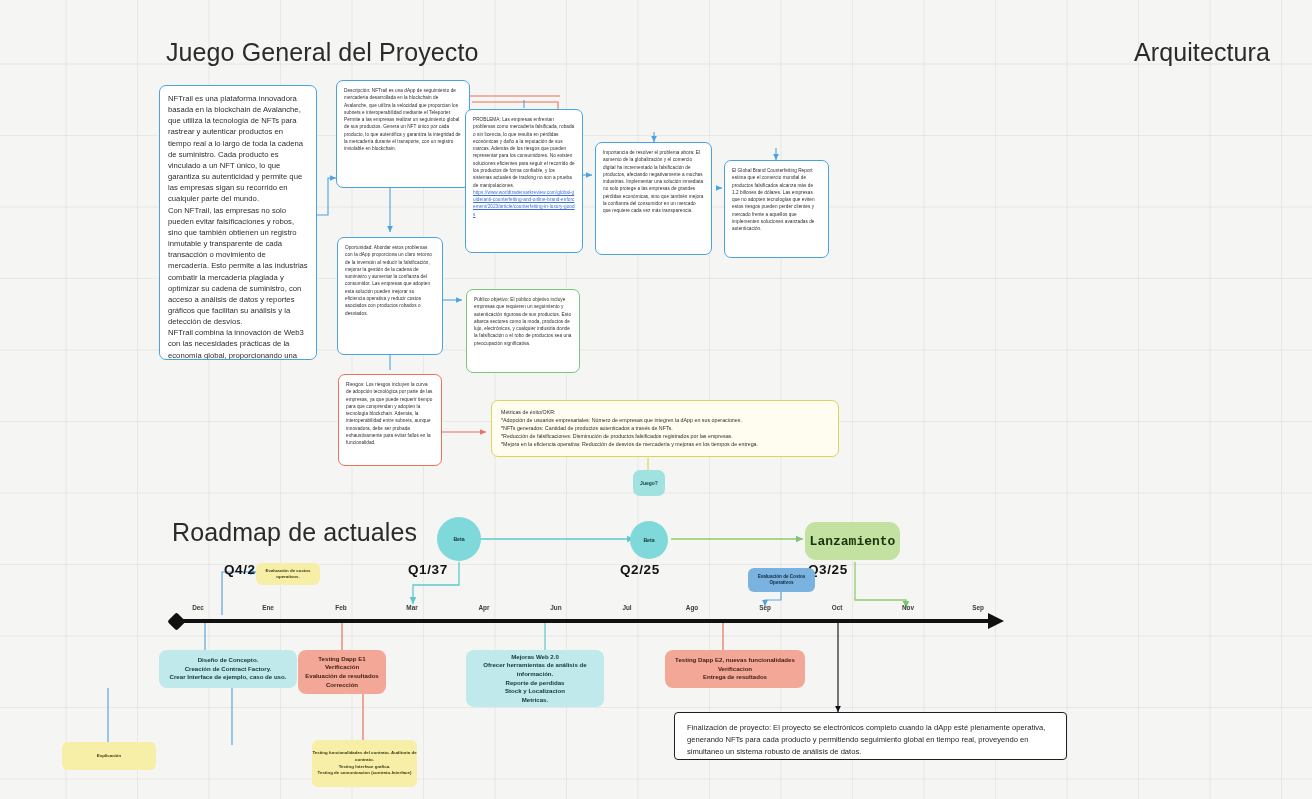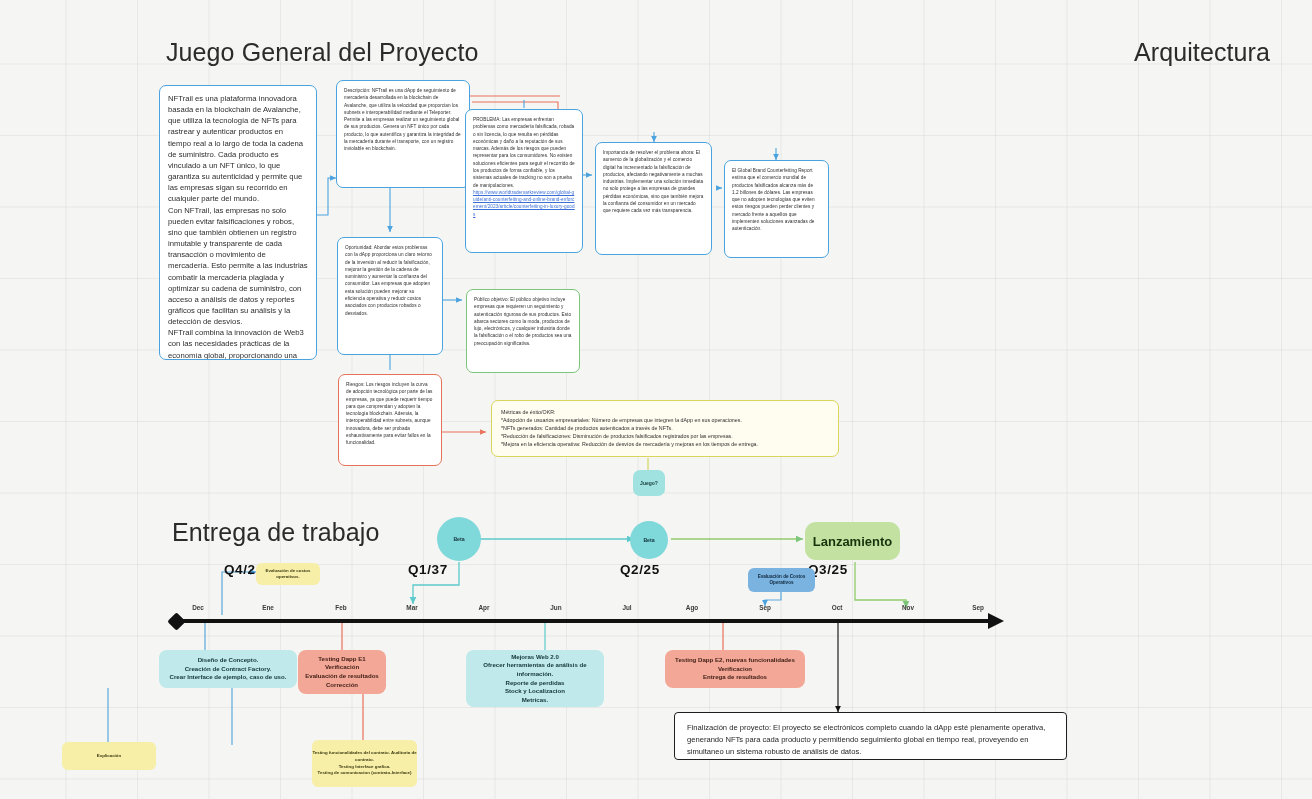--- a/index.html
+++ b/index.html
@@ -160,21 +160,21 @@
 
   <path d="M545,650 L545,622" stroke="#5cc9cc" stroke-width="1.2" fill="none"></path>
 
   <path d="M723,650 L723,622" stroke="#e8715a" stroke-width="1.2" fill="none"></path>
 
   <path d="M838,622 L838,712" stroke="#1f1f1f" stroke-width="1.2" fill="none" marker-end="url(#ak)"></path>
 </svg>
 
 <div class="big-title" style="left:166px;top:38px;">Juego General del Proyecto</div>
 <div class="big-title" style="left:1134px;top:38px;">Arquitectura</div>
-<div class="big-title" style="left:172px;top:518px;">Entrega de trabajo</div>
+<div class="big-title" style="left:172px;top:518px;">Roadmap de actuales</div>
 
 <div class="card c-blue lg" style="left:159px;top:85px;width:158px;height:275px;">
   <p style="white-space:pre-line;">NFTrail es una plataforma innovadora basada en la blockchain de Avalanche, que utiliza la tecnología de NFTs para rastrear y autenticar productos en tiempo real a lo largo de toda la cadena de suministro. Cada producto es vinculado a un NFT único, lo que garantiza su autenticidad y permite que las empresas sigan su recorrido en cualquier parte del mundo.
 Con NFTrail, las empresas no solo pueden evitar falsificaciones y robos, sino que también obtienen un registro inmutable y transparente de cada transacción o movimiento de mercadería. Esto permite a las industrias combatir la mercadería plagiada y optimizar su cadena de suministro, con acceso a análisis de datos y reportes gráficos que facilitan su análisis y la detección de desvíos.
 NFTrail combina la innovación de Web3 con las necesidades prácticas de la economía global, proporcionando una solución eficiente y segura para cualquier empresa que busque proteger y rastrear sus productos con la mayor confianza.</p>
 </div>
 
 <div class="card c-blue sm" style="left:336px;top:80px;width:134px;height:108px;">
   <p>Descripción: NFTrail es una dApp de seguimiento de mercadería desarrollada en la blockchain de Avalanche, que utiliza la velocidad que proporcian los subnets e interoperabilidad mediante el Teleporter. Permite a las empresas realizar un seguimiento global de sus productos. Genera un NFT único por cada producto, lo que autentifica y garantiza la integridad de la mercadería durante el transporte, con un registro inviolable en blockchain.</p>
 </div>
@@ -237,21 +237,21 @@
 <div class="tick" style="left:817px;top:604px;">Oct</div>
 <div class="tick" style="left:888px;top:604px;">Nov</div>
 <div class="tick" style="left:958px;top:604px;">Sep</div>
 
 <div class="circle" style="left:437px;top:517px;width:44px;height:44px;">
   <span>Beta</span>
 </div>
 <div class="circle" style="left:630px;top:521px;width:38px;height:38px;">
   <span>Beta</span>
 </div>
-<div class="pill pill-launch" style="left:805px;top:522px;width:95px;height:38px;">
+<div class="pill pill-launch" style="left:805px;top:522px;width:95px;height:38px;font-family:Liberation Mono, monospace;">
   <span>Lanzamiento</span>
 </div>
 
 <div class="pill pill-yellow-sm" style="left:256px;top:563px;width:64px;height:22px;">
   <span style="white-space:pre-line;">Evaluación de costos operativos.</span>
 </div>
 <div class="pill pill-blue" style="left:748px;top:568px;width:67px;height:24px;">
   <span>Evaluación de Costos Operativos</span>
 </div>
 

